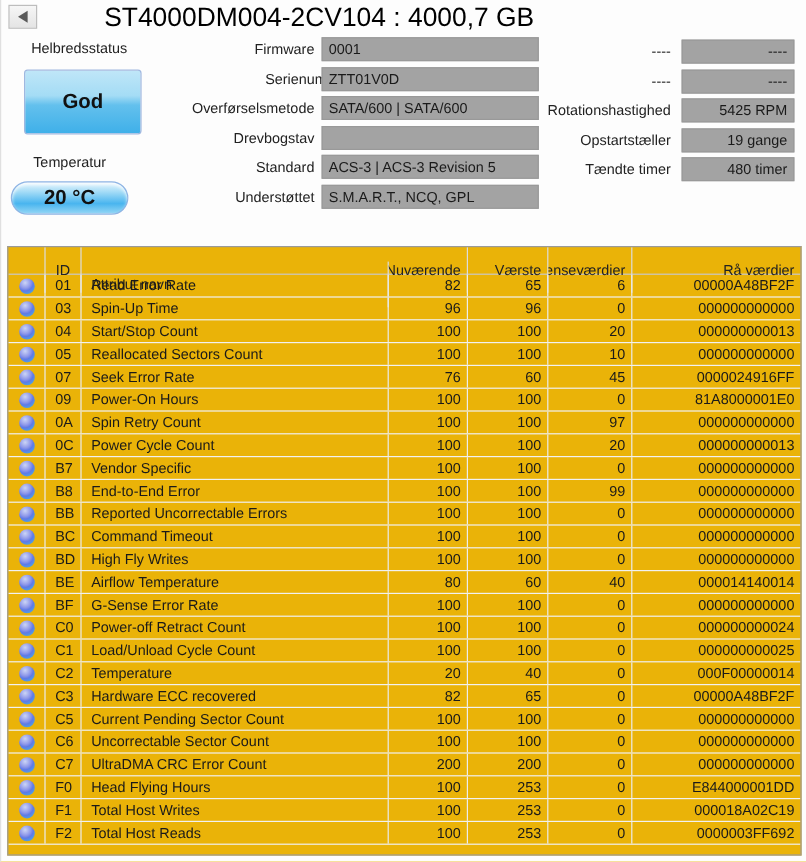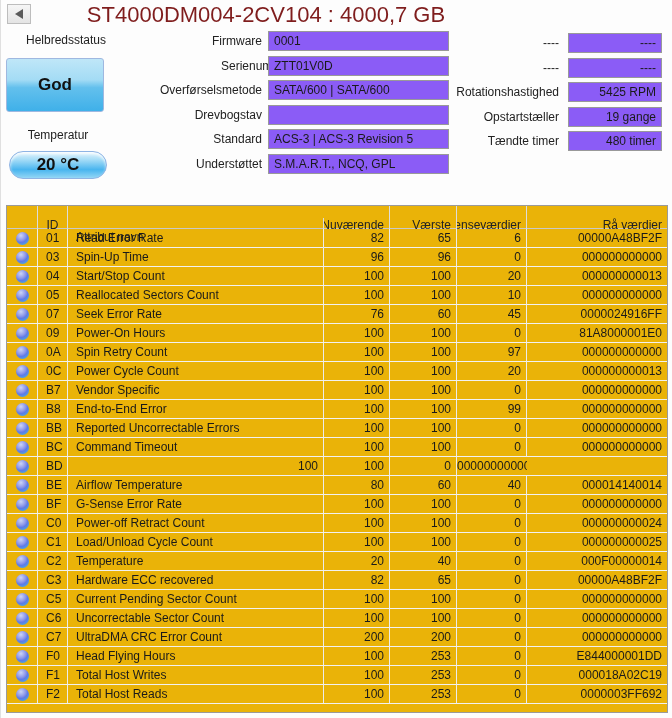--- a/index.html
+++ b/index.html
@@ -14,26 +14,26 @@
   .back-btn {
     position:absolute; left:6px; top:4px; width:24px; height:20px;
     background:linear-gradient(180deg,#f6f6f6,#e4e4e4);
     border:1px solid #bdbdbd; display:flex; align-items:center; justify-content:center;
     cursor:pointer;
   }
   .back-tri { width:0; height:0; border-top:5px solid transparent;
     border-bottom:5px solid transparent; border-right:8px solid #5a5a5a; }
   .title {
     position:absolute; left:0; top:2px; width:530px; text-align:center;
-    font-size:22px; font-weight:400; color:#7f1d1d; letter-spacing:0;
+    font-size:22px; font-weight:400; color:#000000; letter-spacing:0;
   }
   
   .health-label { position:absolute; left:0; top:33px; width:114px; text-align:center; color:#222;padding-left:16px; }
   .god-btn {
-    position:absolute; left:5px; top:58px; width:98px; height:54px;
+    position:absolute; left:19px; top:58px; width:98px; height:54px;
     border:1px solid #9fb8e0; border-radius:3px;
     background:linear-gradient(180deg,#bfe6f8 0%,#a4dcf5 40%,#63c0ed 55%,#3fb0e9 100%);
     display:flex; align-items:center; justify-content:center;
     font-size:17px; font-weight:bold; color:#111; cursor:pointer;
   }
   .temp-label { position:absolute; left:0; top:128px; width:114px; text-align:center; color:#222; }
   .temp-pill {
     position:absolute; left:8px; top:151px; width:98px; height:28px;
     border:1px solid #8fb4e4; border-radius:22px;
     background:linear-gradient(180deg,#e3f4fd 0%,#a9def7 28%,#49b5ef 68%,#93d6f5 100%);
@@ -45,21 +45,21 @@
   .fields-left  { position:absolute; left:12px; top:31px; width:440px; }
   .fields-right { position:absolute; left:430px; top:33px; width:242px; }
   .field-row { position:relative; height:20px; margin-bottom:4.6px; }
   .field-row .lbl {
     display:inline-block; text-align:right; line-height:20px; color:#222;
     white-space:nowrap; overflow:hidden;
   }
   .fields-left  .lbl { width:252px; padding-right:3px; }
   .fields-right .lbl { width:132px; padding-right:4px; }
   .field-box {
-    position:absolute; top:0; height:20px; border:1px solid #999; background:#8b5cf6;
+    position:absolute; top:0; height:20px; border:1px solid #999; background:#a3a3a3;
     line-height:18px; padding:0 5px; white-space:nowrap; overflow:hidden;
   }
   .fields-left  .field-box { left:255px; width:181px; text-align:left; }
   .fields-right .field-box { left:137px; width:94px;  text-align:right; }
   
   .smart-table {
     position:absolute; left:5px; top:205px; width:662px; height:508px;
     border:1px solid #9a9a9a; background:#eab308; overflow:hidden;
   }
   .t-grid { display:grid; grid-template-columns:31px 30px 256px 66px 67px 70px 1fr; }
@@ -256,20 +256,21 @@
         <div class="c-num">100</div>
         <div class="c-num">100</div>
         <div class="c-num">0</div>
         <div class="c-num">000000000000</div>
       </div>
       <div class="t-grid trow">
         <div class="c-dot">
           <div class="dot"></div>
         </div>
         <div class="c-id">BD</div>
+        <div class="c-name">High Fly Writes</div>
         <div class="c-num">100</div>
         <div class="c-num">100</div>
         <div class="c-num">0</div>
         <div class="c-num">000000000000</div>
       </div>
       <div class="t-grid trow">
         <div class="c-dot">
           <div class="dot"></div>
         </div>
         <div class="c-id">BE</div>

